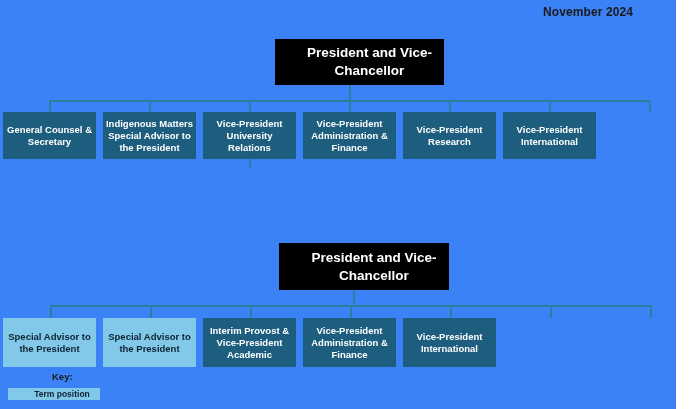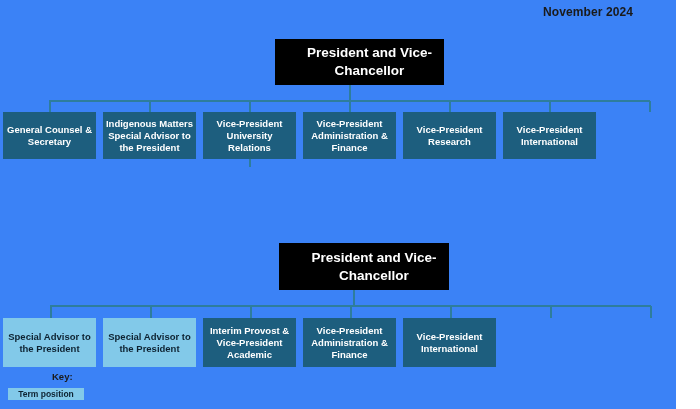--- a/index.html
+++ b/index.html
@@ -42,21 +42,21 @@
   }
   .c1-row .box{height:47px;}
   .c2-row .box{height:49px;}
   .box--continuing{background:#1d5e7e;color:#ffffff;}
   .box--term{background:#82c9e9;color:#0d2231;}
   .key-title{
     position:absolute;left:8px;top:371px;font-size:9.5px;font-weight:700;color:#1a1a1a;margin-left:44px;
   }
   .key-swatch{
     position:absolute;left:8px;top:388px;width:76px;height:12px;background:#82c9e9;color:#0d2231;
-    display:flex;align-items:center;justify-content:center;font-size:8.5px;font-weight:700;
+    display:flex;align-items:center;justify-content:center;font-size:8.5px;font-weight:700;padding-left:16px;
   }
 </style>
 </head>
 <body>
 
 <div class="canvas">
 
   <div class="date-label date-2024">November 2024</div>
 
   <div class="root-box c1-root">President and Vice-

